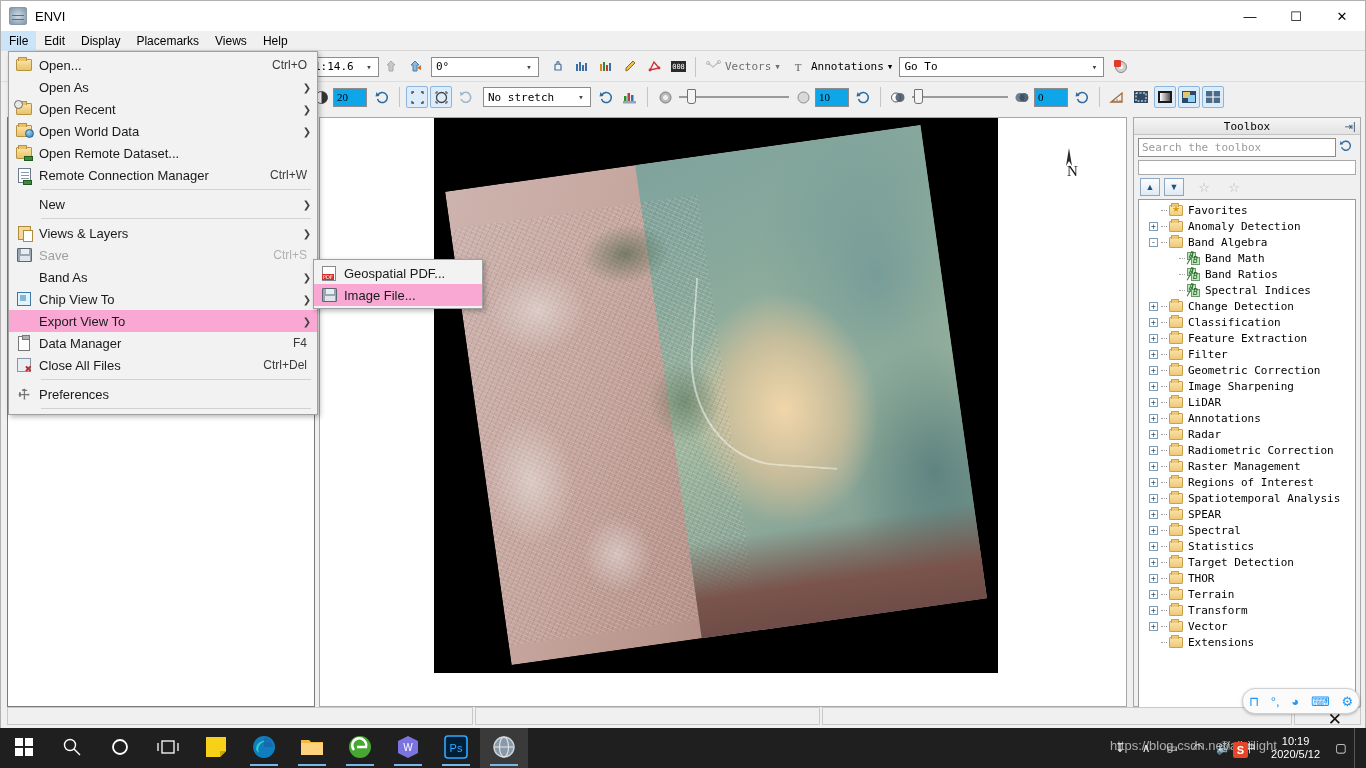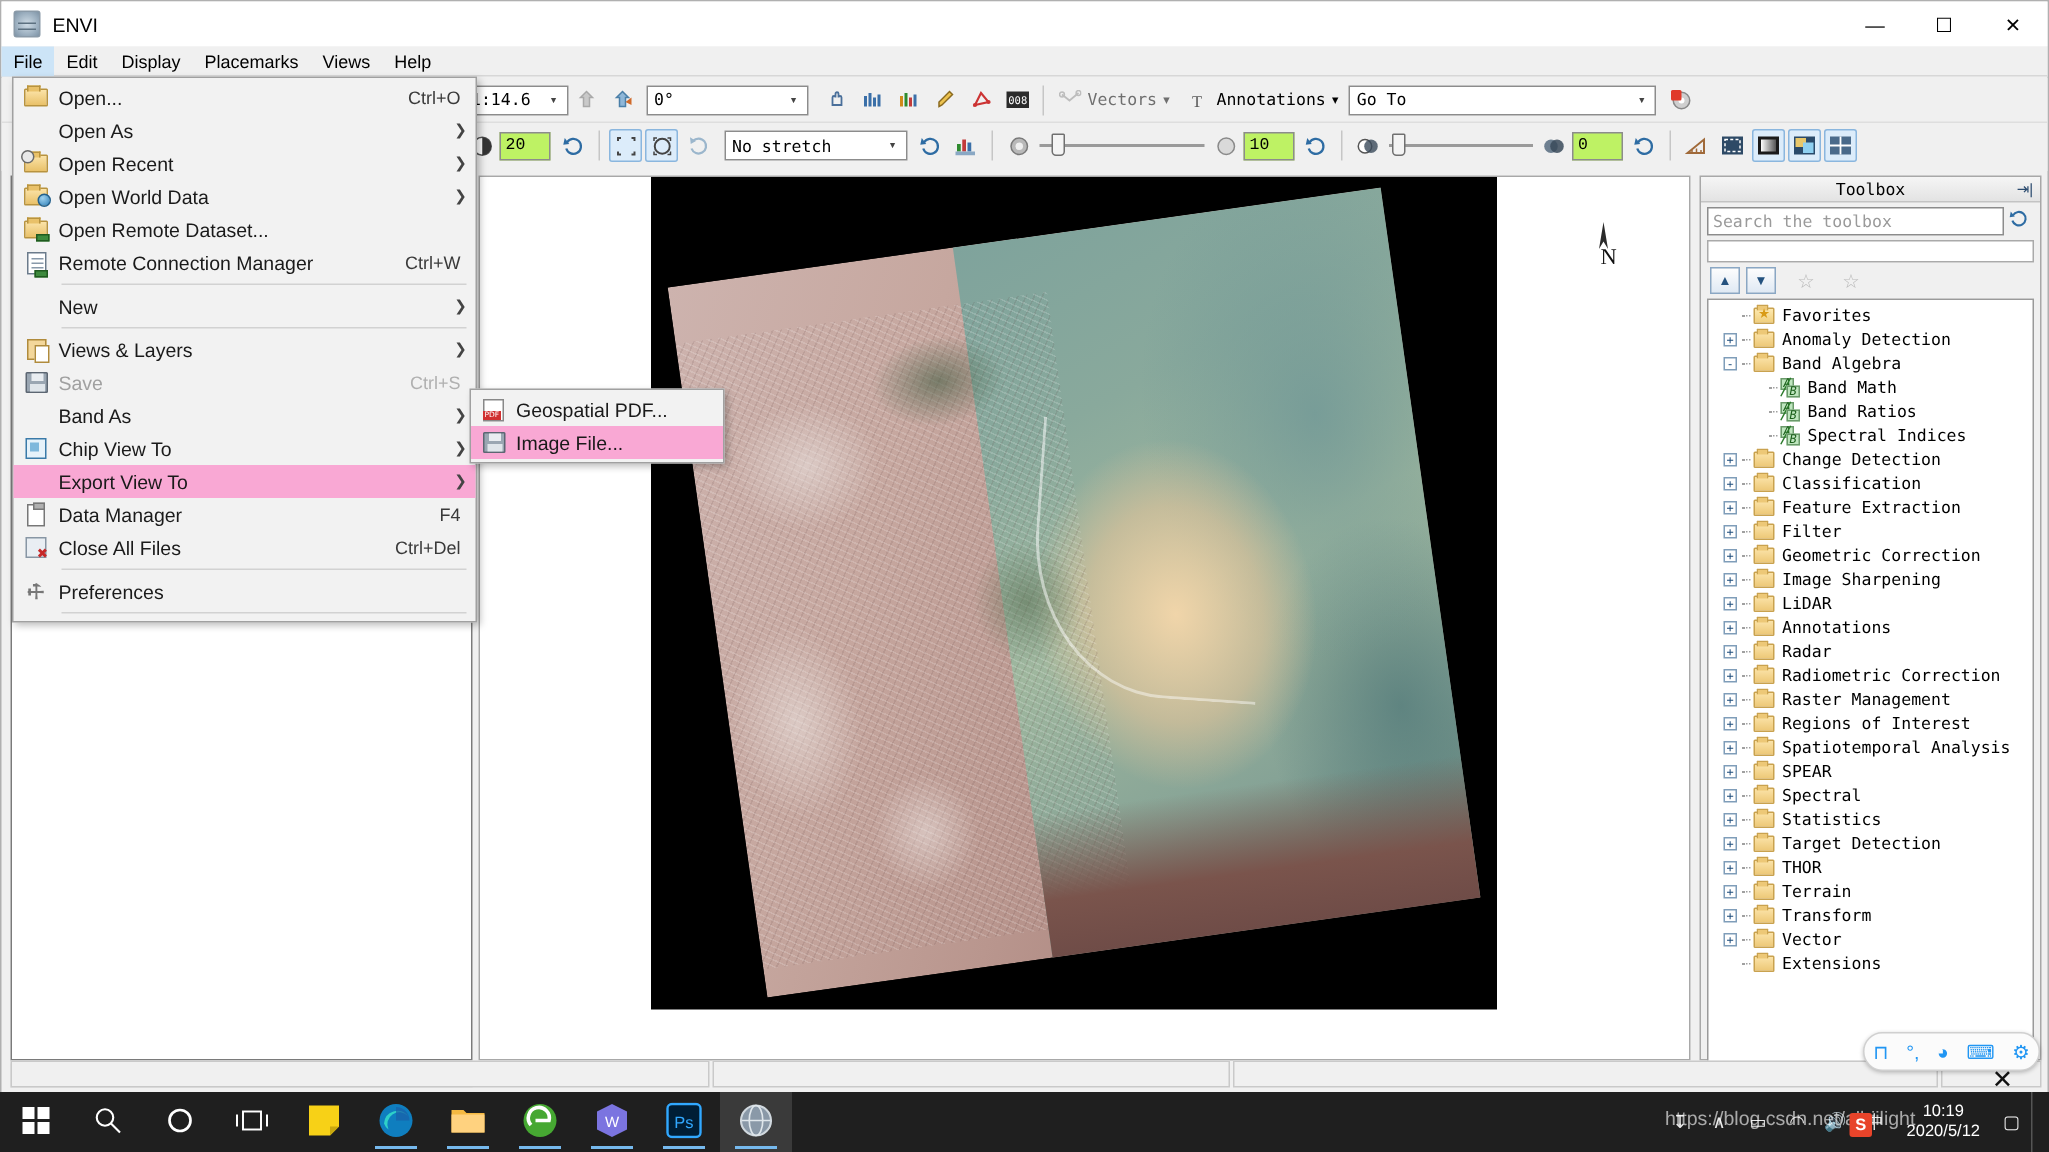--- a/index.html
+++ b/index.html
@@ -61,22 +61,22 @@
   }
   .tbtn.pressed { background:#dcecfa; border-color:#8ab6de; }
   .combo {
     height:20px; border:1px solid #8c8c8c; background:#fff;
     display:flex; align-items:center; padding:0 2px 0 4px;
     font-family:"DejaVu Sans Mono", monospace; font-size:11px; color:#000;
   }
   .combo .cv { flex:1; white-space:nowrap; overflow:hidden; }
   .combo .carrow { width:14px; text-align:center; color:#444; font-size:9px; }
   .numbox {
-    height:19px; width:34px; border:1px solid #8c8c8c; background:#bef264;
-    font-family:Liberation Mono, monospace; font-size:11px;
+    height:19px; width:34px; border:1px solid #8c8c8c; background:#0ea5e9;
+    font-family:Liberation Serif, serif; font-size:11px;
     display:flex; align-items:center; padding-left:3px;
   }
   .slider { display:flex; align-items:center; margin:0 2px; }
   .strack { width:110px; height:2px; background:#9a9a9a; position:relative; }
   .sthumb {
     width:9px; height:15px; background:#f4f4f4; border:1px solid #707070;
     border-radius:1px 1px 3px 3px; position:absolute; top:-7px;
   }
   .label-t { font-family:"DejaVu Sans Mono", monospace; font-size:11px; color:#6f6f6f; }
   .label-b { font-family:"DejaVu Sans Mono", monospace; font-size:11px; color:#000; }
@@ -456,21 +456,21 @@
             <circle cx="7.5" cy="7.5" r="5" fill="none" stroke="#444" stroke-width="1.3"></circle>
             <path d="M2 4 V2 H4 M11 2 H13 V4 M13 11 V13 H11 M4 13 H2 V11" fill="none" stroke="#444" stroke-width="1"></path>
           </svg>
       </div>
       <div class="tbtn">
         <svg width="15" height="15" viewBox="0 0 15 15">
             <path d="M4 4 a5 5 0 1 1 -1 5" fill="none" stroke="#9bb6cc" stroke-width="1.5"></path>
             <path d="M2 1.5 L6 4 L2.5 6 Z" fill="#9bb6cc"></path>
           </svg>
       </div>
-      <div class="combo" style="width:122px;margin-left:6px">
+      <div class="combo" style="width:108px;margin-left:6px">
         <span class="cv">No stretch</span>
         <span class="carrow">▾</span>
       </div>
       <div class="tbtn" style="margin-left:4px">
         <svg width="15" height="15" viewBox="0 0 15 15">
             <path d="M3 5 a5 5 0 1 1 -0.5 4" fill="none" stroke="#2e6ca3" stroke-width="1.5"></path>
             <path d="M1.5 2 L4.5 6 L0.5 6.5 Z" fill="#2e6ca3"></path>
           </svg>
       </div>
       <div class="tbtn">

